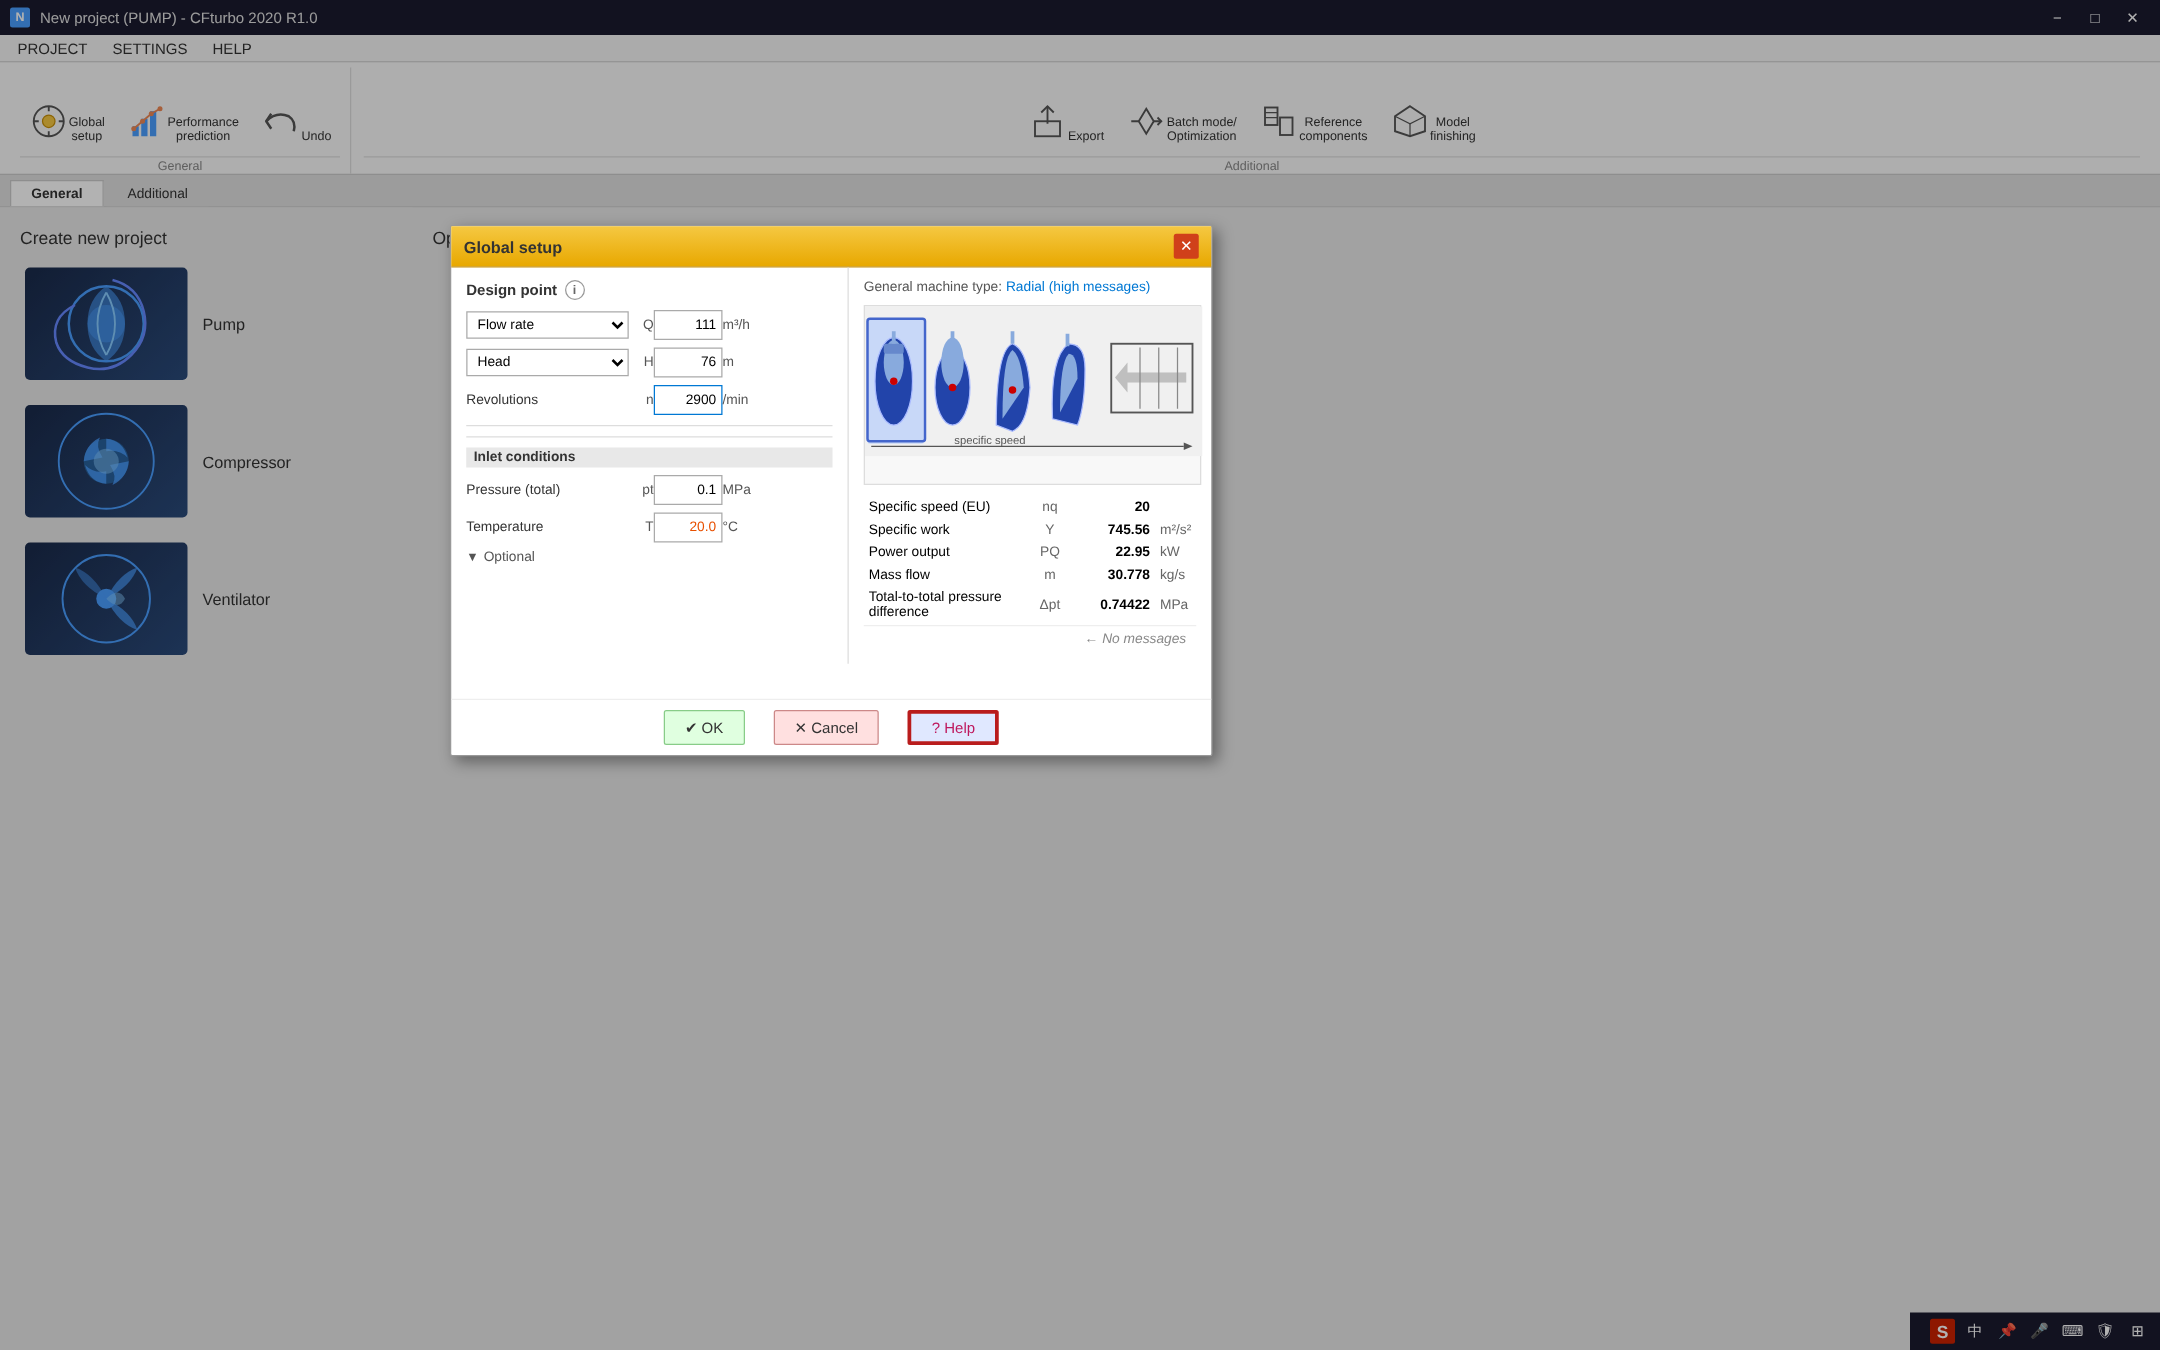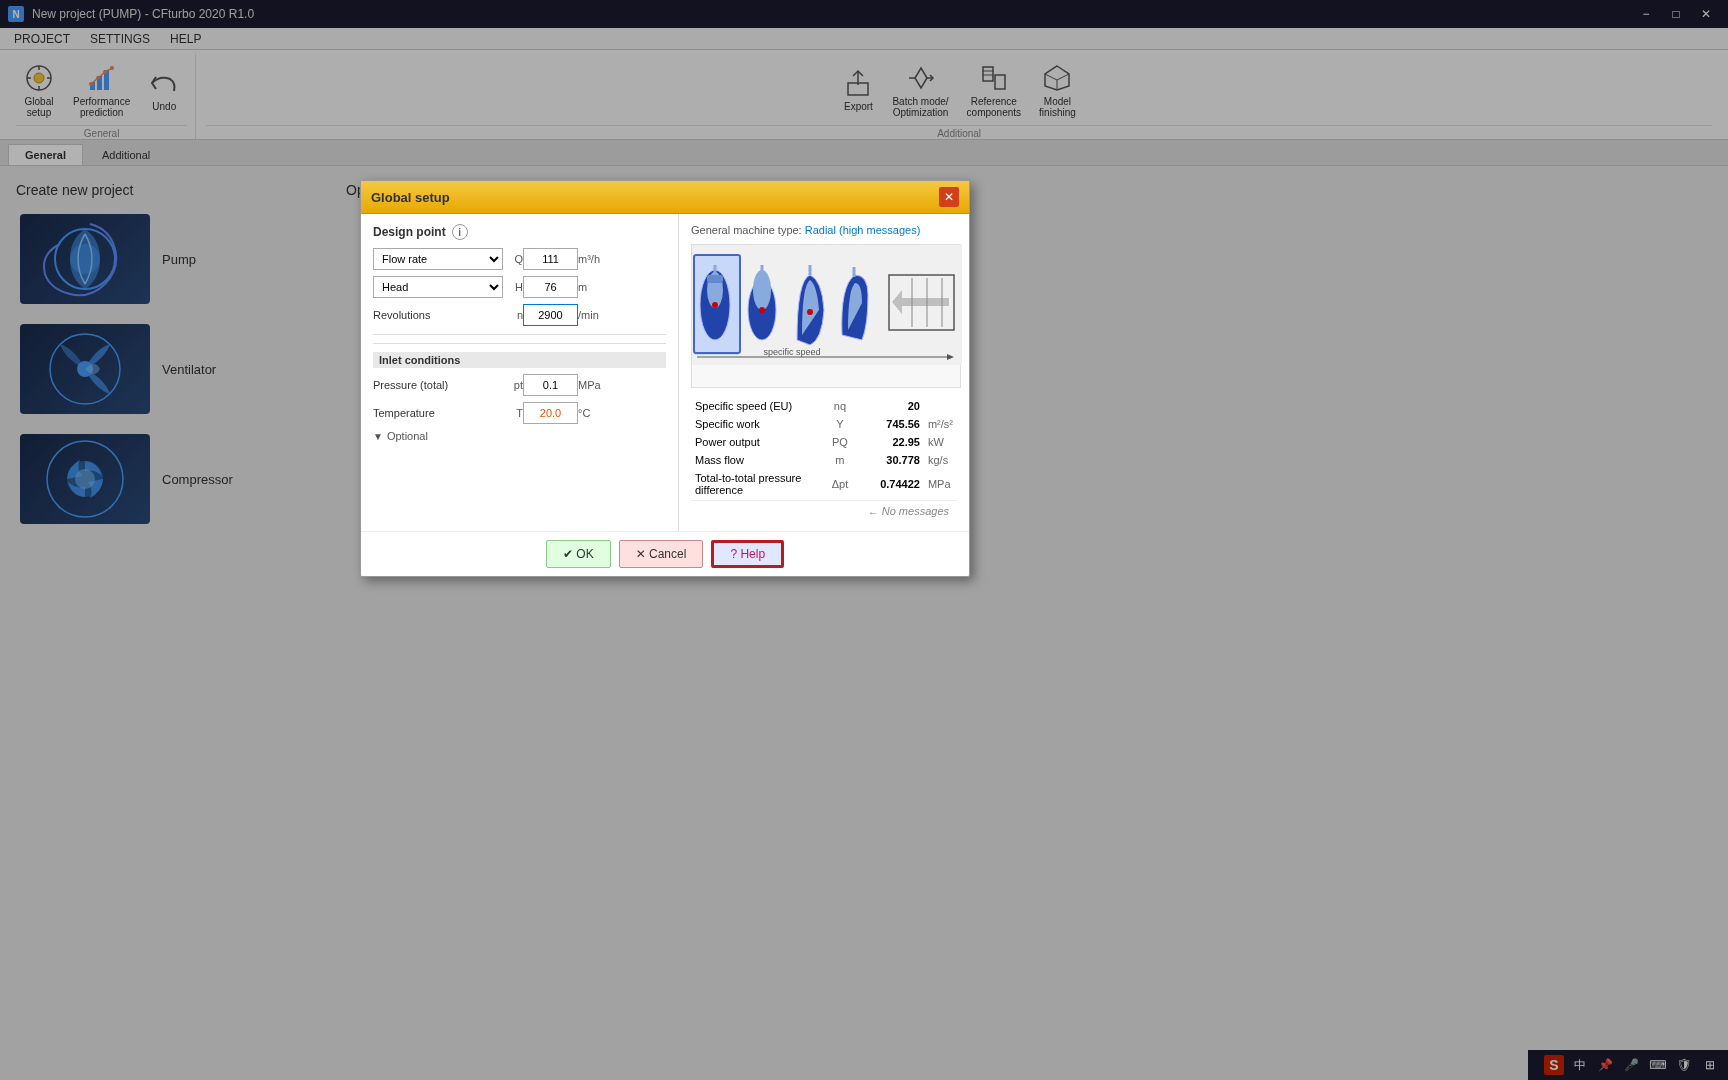--- a/index.html
+++ b/index.html
@@ -97,22 +97,22 @@
     }
     .ribbon-group:last-child { border-right: none; }
     .ribbon-buttons {
       display: flex;
       gap: 4px;
       flex: 1;
       align-items: center;
     }
     .ribbon-btn {
       display: flex;
-      flex-direction: column;
-      align-items: center;
+      flex-direction: row;
+      align-items: flex-end;
       justify-content: center;
       padding: 4px 6px;
       cursor: pointer;
       border-radius: 3px;
       min-width: 45px;
       height: 60px;
       font-size: 10px;
       text-align: center;
       color: #333;
       border: 1px solid transparent;
@@ -319,22 +319,22 @@
       font-size: 11px;
       color: #555;
       text-align: right;
     }
     .form-input {
       width: 55px;
       height: 22px;
       border: 1px solid #aaa;
       background: white;
       font-size: 11px;
-      padding: 1px 4px;
-      text-align: center;
+      padding: 11px 4px;
+      text-align: right;
     }
     .form-input.active-input {
       border-color: #0078d4;
       outline: none;
     }
     .form-unit {
       font-size: 11px;
       color: #555;
       min-width: 35px;
     }
@@ -452,23 +452,24 @@
       text-align: right;
       padding: 4px 8px;
       border-top: 1px solid #eee;
       font-style: italic;
     }
 
     
     .dialog-footer {
       display: flex;
       justify-content: center;
-      gap: 8px;
+      gap: 23px;
       padding: 8px;
       border-top: 1px solid #eee;
+      margin-top: 28px;
     }
     .btn {
       padding: 4px 16px;
       font-size: 12px;
       cursor: pointer;
       border-radius: 2px;
       display: flex;
       align-items: center;
       gap: 4px;
     }
@@ -648,51 +649,51 @@
           <path d="M65 20 Q72 32 72 45 Q72 58 65 70" fill="none" stroke="#88ccff" stroke-width="1.5"></path>
           <path d="M65 20 Q58 32 58 45 Q58 58 65 70" fill="none" stroke="#88ccff" stroke-width="1.5"></path>
 
           <path d="M40 30 Q20 40 25 60 Q30 75 50 80 Q70 85 85 70 Q100 55 95 35 Q90 15 70 10" fill="none" stroke="#6688ff" stroke-width="2"></path>
         </svg>
       </div>
       <span class="project-type-label">Pump</span>
     </div>
 
     <div class="project-type-item">
+      <div class="project-thumb thumb-compressor">
+        <svg width="130" height="90" viewBox="0 0 130 90">
+
+          <ellipse cx="65" cy="45" rx="38" ry="38" fill="none" stroke="#4a9eff" stroke-width="1.5"></ellipse>
+          <ellipse cx="65" cy="45" rx="18" ry="18" fill="#2a6aaa" opacity="0.8"></ellipse>
+
+          <path d="M65 27 Q78 28 82 42 Q75 35 65 37 Z" fill="#4a9eff" opacity="0.8"></path>
+          <path d="M83 45 Q82 58 70 64 Q74 57 68 48 Z" fill="#4a9eff" opacity="0.8"></path>
+          <path d="M65 63 Q52 62 48 48 Q55 55 65 53 Z" fill="#4a9eff" opacity="0.8"></path>
+          <path d="M47 45 Q48 32 60 26 Q56 33 62 42 Z" fill="#4a9eff" opacity="0.8"></path>
+
+          <circle cx="65" cy="45" r="10" fill="#88ccff" opacity="0.5"></circle>
+        </svg>
+      </div>
+      <span class="project-type-label">Compressor</span>
+    </div>
+
+    <div class="project-type-item">
       <div class="project-thumb thumb-ventilator">
         <svg width="130" height="90" viewBox="0 0 130 90">
           <circle cx="65" cy="45" r="35" fill="none" stroke="#4a9eff" stroke-width="1.5"></circle>
           <circle cx="65" cy="45" r="8" fill="#4a9eff"></circle>
 
           <path d="M65 45 Q75 25 90 20 Q85 35 65 45" fill="#4a9eff" opacity="0.7"></path>
           <path d="M65 45 Q85 55 90 70 Q75 65 65 45" fill="#4a9eff" opacity="0.7"></path>
           <path d="M65 45 Q45 55 40 70 Q45 55 65 45" fill="#4a9eff" opacity="0.5"></path>
           <path d="M65 45 Q45 35 40 20 Q55 25 65 45" fill="#4a9eff" opacity="0.5"></path>
           <path d="M65 45 Q75 55 80 45 Q75 35 65 45" fill="#88ccff" opacity="0.5"></path>
         </svg>
       </div>
       <span class="project-type-label">Ventilator</span>
-    </div>
-
-    <div class="project-type-item">
-      <div class="project-thumb thumb-compressor">
-        <svg width="130" height="90" viewBox="0 0 130 90">
-
-          <ellipse cx="65" cy="45" rx="38" ry="38" fill="none" stroke="#4a9eff" stroke-width="1.5"></ellipse>
-          <ellipse cx="65" cy="45" rx="18" ry="18" fill="#2a6aaa" opacity="0.8"></ellipse>
-
-          <path d="M65 27 Q78 28 82 42 Q75 35 65 37 Z" fill="#4a9eff" opacity="0.8"></path>
-          <path d="M83 45 Q82 58 70 64 Q74 57 68 48 Z" fill="#4a9eff" opacity="0.8"></path>
-          <path d="M65 63 Q52 62 48 48 Q55 55 65 53 Z" fill="#4a9eff" opacity="0.8"></path>
-          <path d="M47 45 Q48 32 60 26 Q56 33 62 42 Z" fill="#4a9eff" opacity="0.8"></path>
-
-          <circle cx="65" cy="45" r="10" fill="#88ccff" opacity="0.5"></circle>
-        </svg>
-      </div>
-      <span class="project-type-label">Compressor</span>
     </div>
 
   </div>
 
   <div class="right-panel">
     <div class="panel-title">Open existing project</div>
   </div>
 </div>
 
 <div class="modal-overlay">

